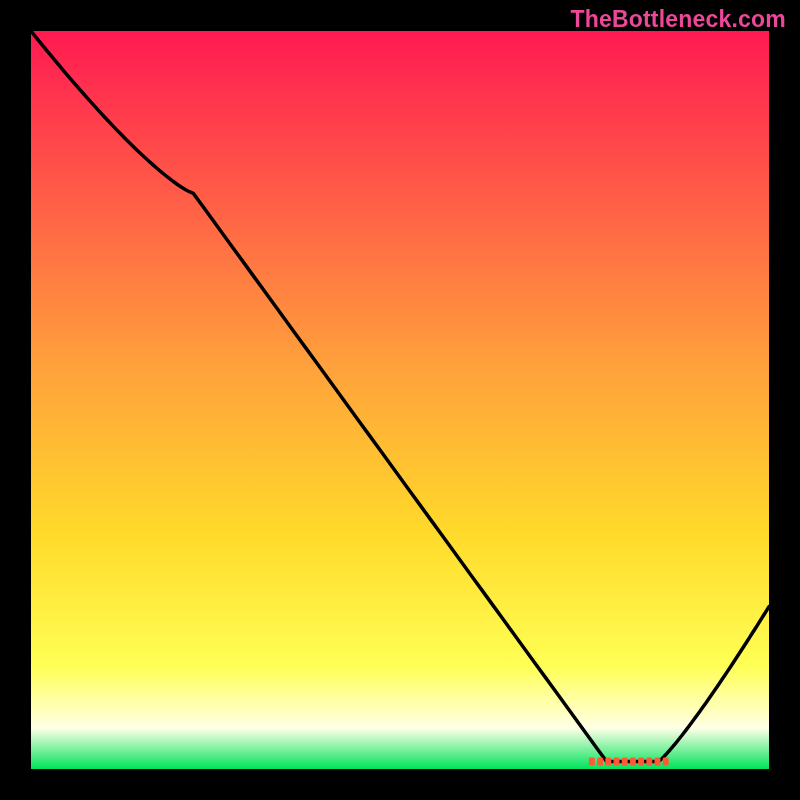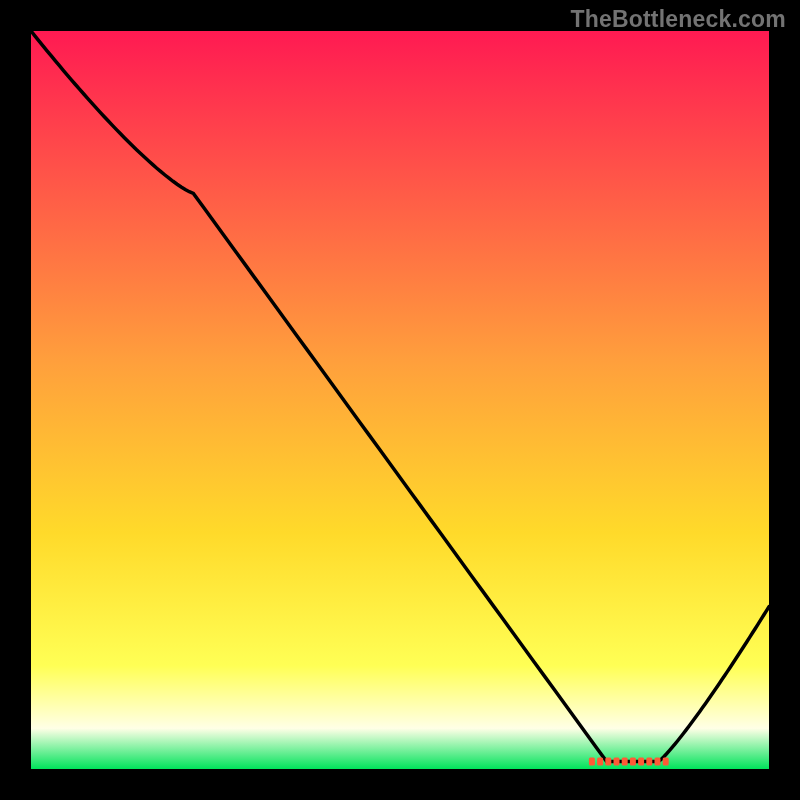--- a/index.html
+++ b/index.html
@@ -14,21 +14,21 @@
   .frame {
     position: relative;
     width: 800px;
     height: 800px;
     background: #000;
   }
   .watermark {
     position: absolute;
     top: 6px;
     right: 14px;
-    color: #737373;
+    color: #ec4899;
     font-size: 23px;
     font-weight: 600;
     letter-spacing: 0.2px;
     margin-left: 28px;
   }
   .plot-wrap {
     position: absolute;
     left: 31px;
     top: 31px;
     width: 738px;

